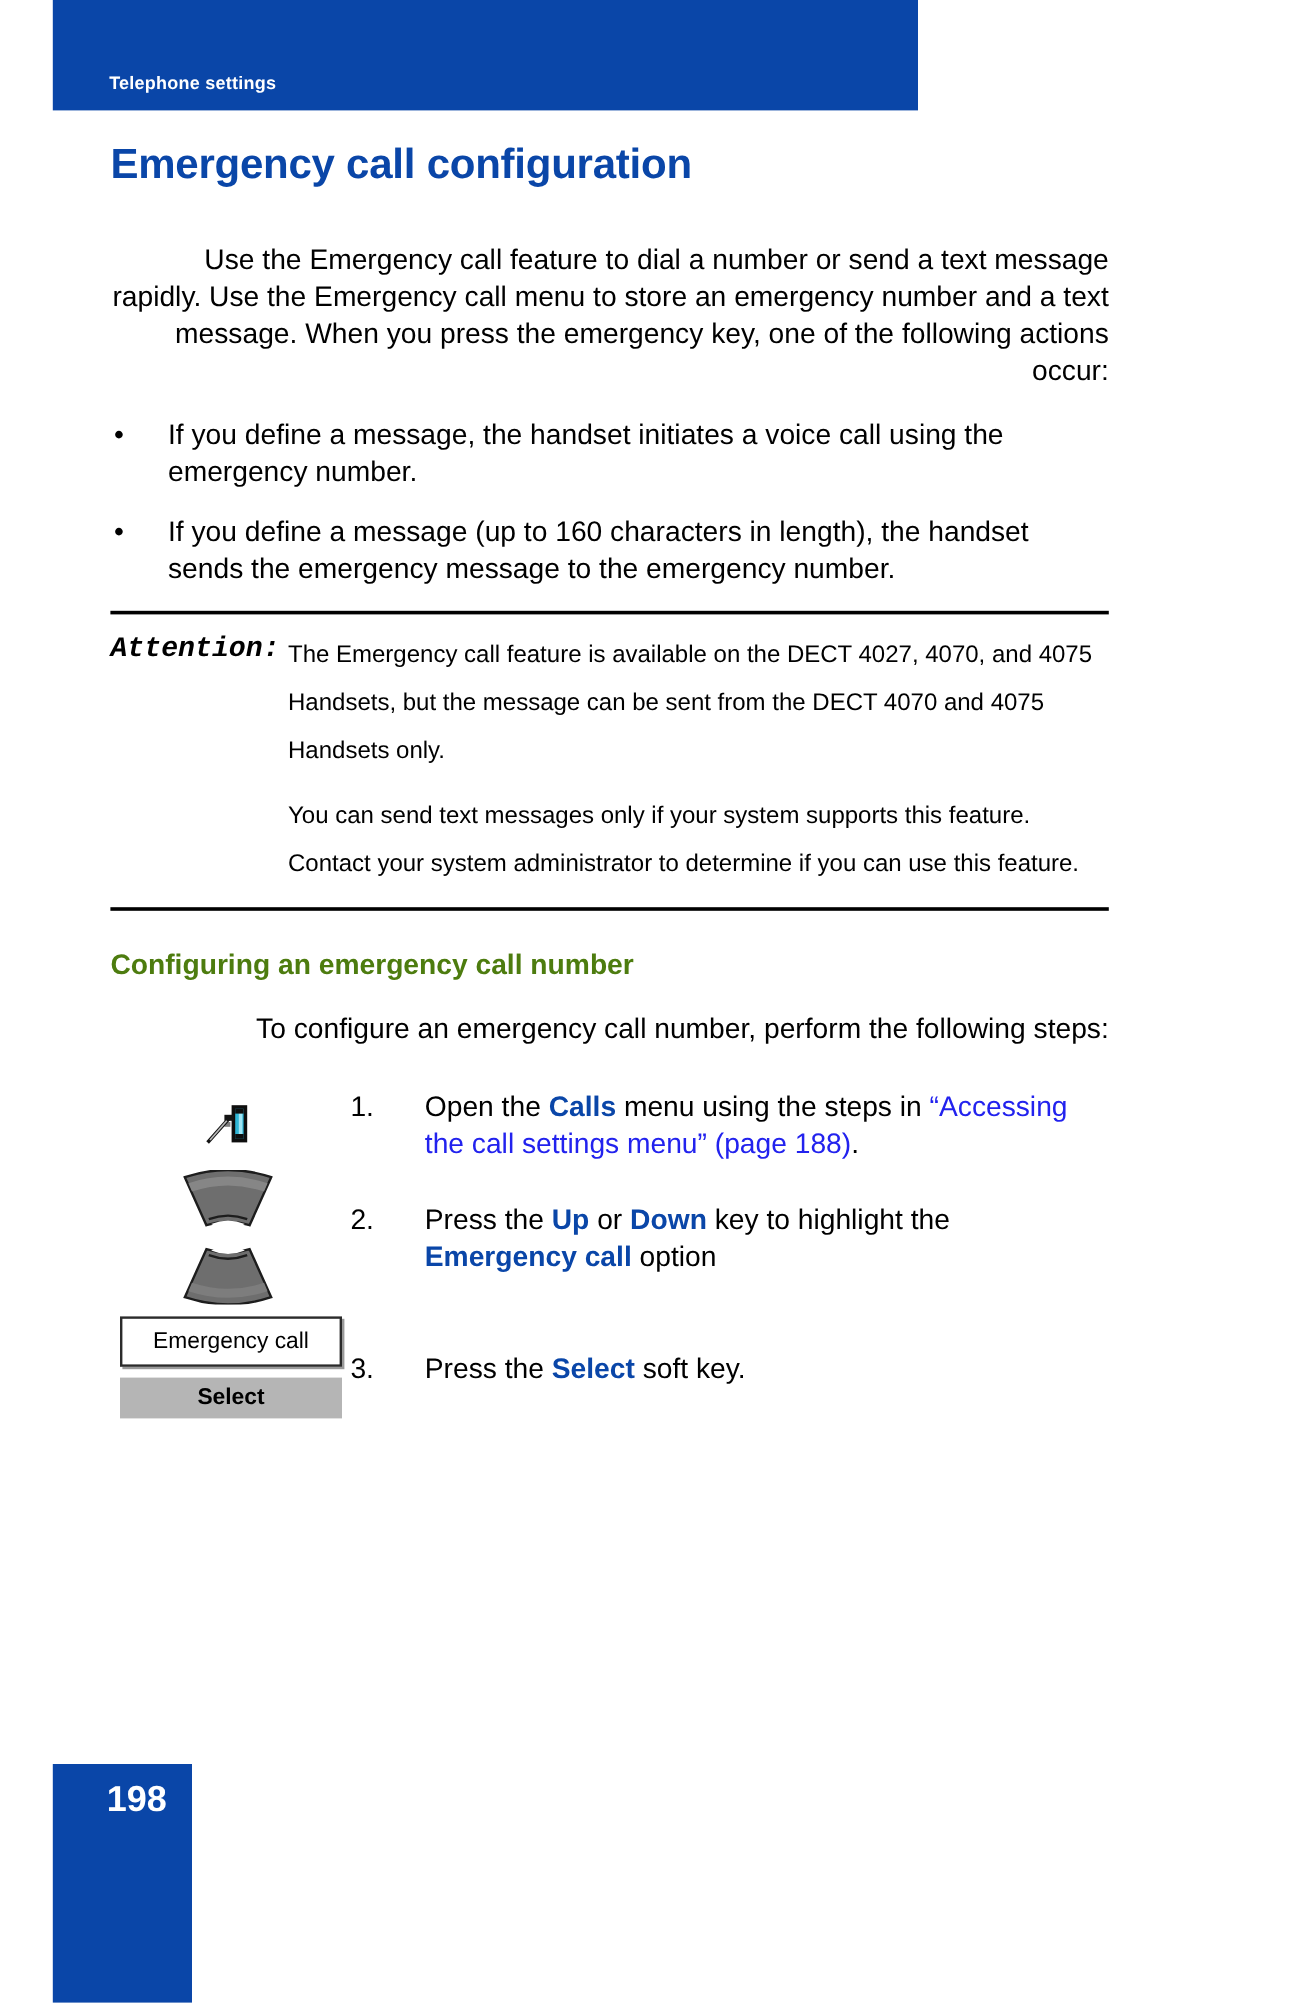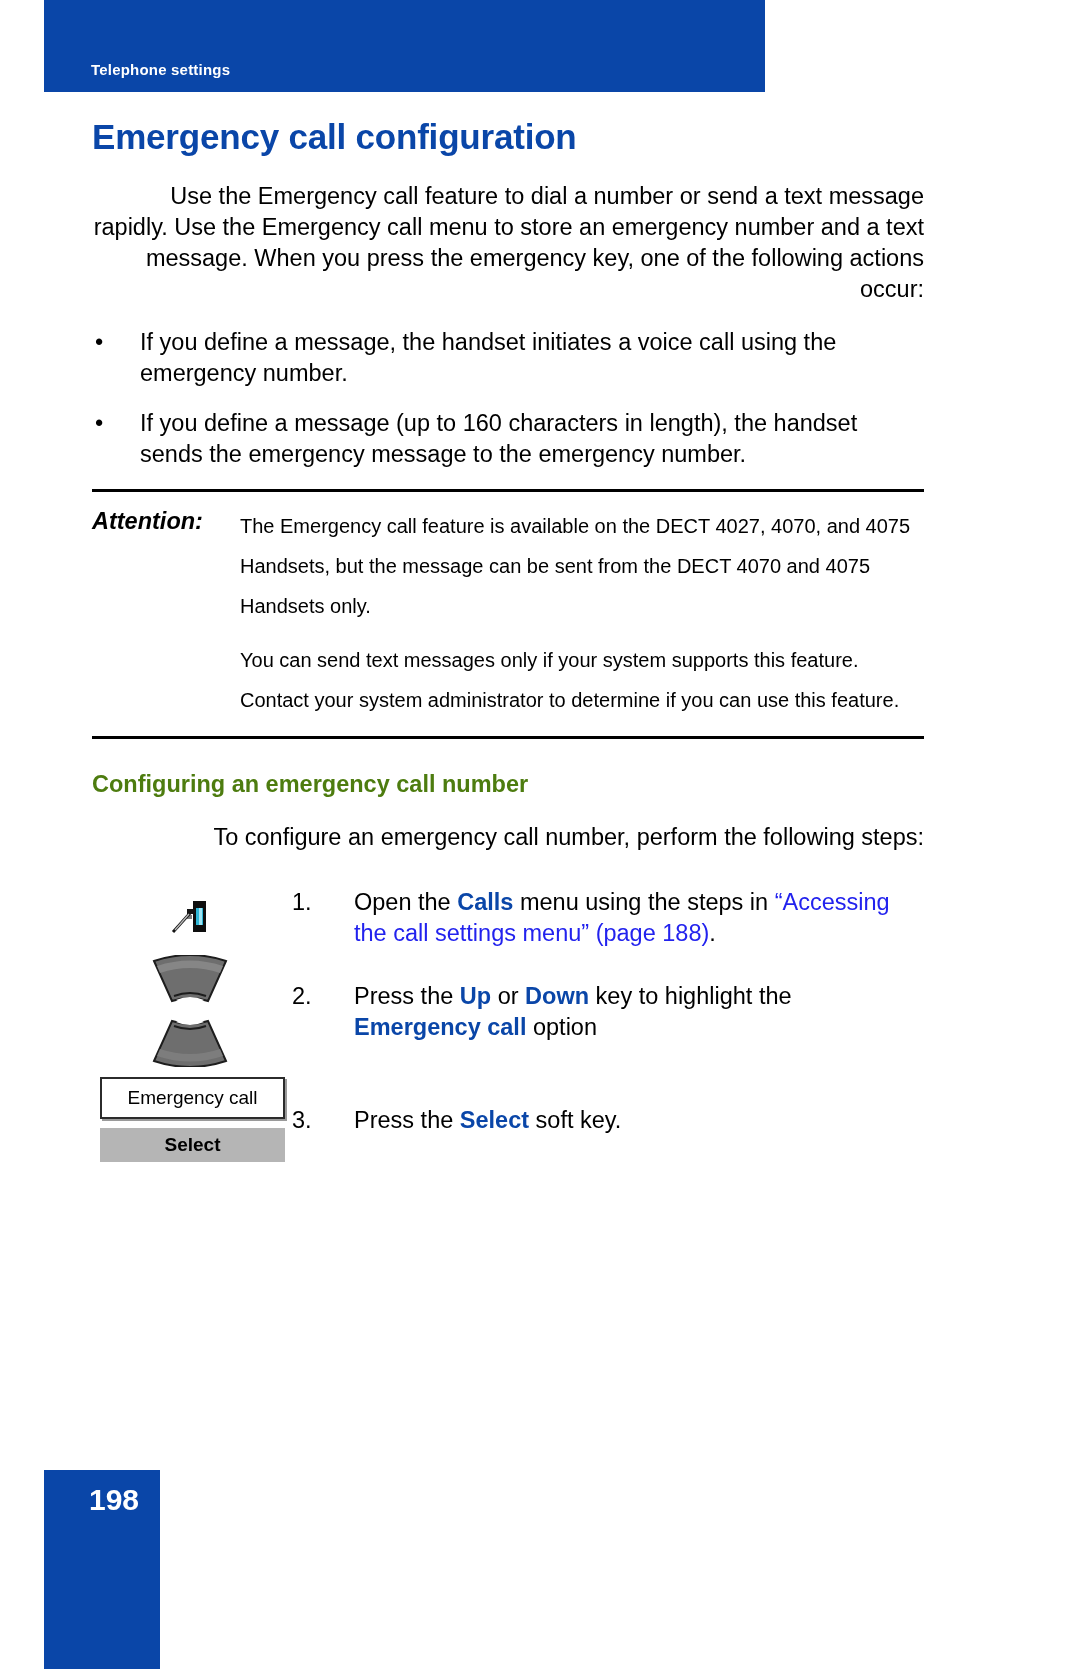--- a/index.html
+++ b/index.html
@@ -37,21 +37,21 @@
 
   
   .content {
     position: absolute;
     left: 92px;
     top: 118px;
     width: 832px;
   }
 
   h1.page-title {
-    margin: 0 0 24px 0;
+    margin: 0 0 44px 0;
     font-size: 35px;
     font-weight: bold;
     color: #0A46A8;
     letter-spacing: -0.2px;
     line-height: 1.1;
   }
 
   p.body-para {
     margin: 0 0 22px 0;
     font-size: 23.5px;
@@ -94,20 +94,21 @@
     align-items: flex-start;
   }
   .note-label {
     flex: 0 0 auto;
     width: 148px;
     font-size: 23.5px;
     line-height: 31px;
     font-weight: bold;
     font-style: italic;
     color: #000000;
+    font-family: Liberation Mono, monospace;
   }
   .note-body {
     flex: 1 1 auto;
   }
   .note-body p {
     margin: 0 0 14px 0;
     font-size: 20px;
     line-height: 40px;
     color: #000000;
   }

